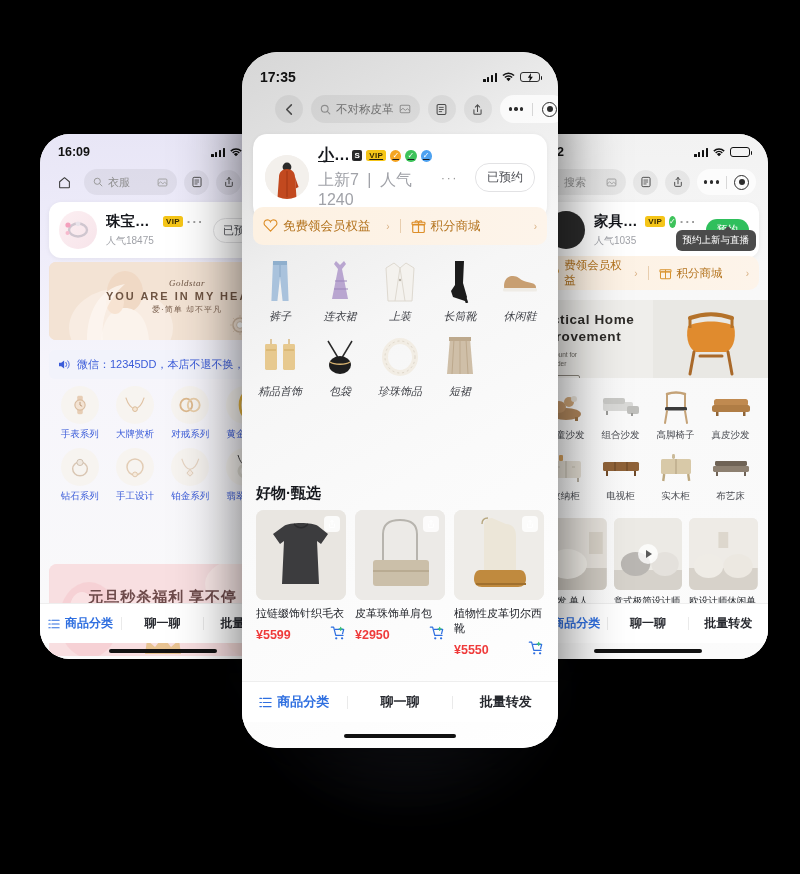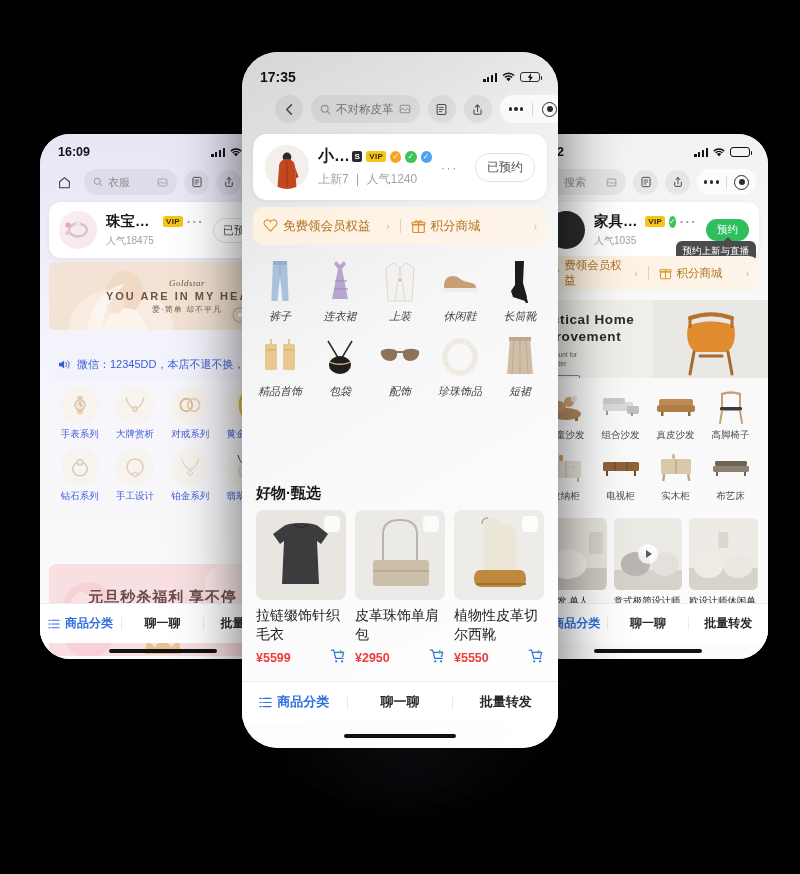--- a/index.html
+++ b/index.html
@@ -122,42 +122,42 @@
   .circ .lbl{font-size:9.5px;color:#3a5bd9;white-space:nowrap;}
 
   
   .sect-title{font-size:15px;font-weight:700;color:#15171c;}
 
   
   .prodrow{display:grid;grid-template-columns:repeat(3,1fr);gap:9px;}
   .prod .pimg{width:100%;height:90px;border-radius:8px;overflow:hidden;position:relative;background:#eceae7;}
   .prod .share{position:absolute;top:6px;right:6px;width:16px;height:16px;border-radius:4px;
     background:rgba(255,255,255,.82);display:flex;align-items:center;justify-content:center;color:#6a6a6a;}
-  .prod .pname{font-size:14px;color:#22242a;line-height:1.35;margin-top:6px;
+  .prod .pname{font-size:11px;color:#22242a;line-height:1.35;margin-top:6px;
     display:-webkit-box;-webkit-line-clamp:2;-webkit-box-orient:vertical;overflow:hidden;}
   .prod .prow{display:flex;align-items:center;justify-content:space-between;margin-top:4px;}
   .prod .price{color:#ef3b3b;font-size:12.5px;font-weight:700;}
   .cartico{color:#2f6fe0;}
 
   
   .tabbar{display:flex;align-items:center;border-top:1px solid #eee;background:#fff;}
   .tab{flex:1;display:flex;align-items:center;justify-content:center;gap:5px;
     font-size:12px;color:#26282e;font-weight:700;padding:11px 0;}
   .tab.active{color:#2f6fe0;}
   .tab-sep{width:1px;height:13px;background:#eaeaea;}
   .homebar{height:4px;width:108px;background:#111;border-radius:3px;margin:0 auto;}
 
   
   .left-bg{position:absolute;inset:0;background:linear-gradient(180deg,#e8e6f6 0%,#eeecfa 20%,#f6f5fb 45%,#fafafa 100%);}
   .right-bg{position:absolute;inset:0;background:linear-gradient(180deg,#f2f2f2 0%,#f8f8f8 30%,#fbfbfb 100%);}
   .center-bg{position:absolute;inset:0;
     background:linear-gradient(150deg,#d6d6d6 0%,#e3e3e3 16%,#eeeeee 26%,#f6f6f6 40%,#fafafa 60%,#fff 100%);}
 
   
-  .banner-left{height:68px;border-radius:7px;overflow:hidden;position:relative;
+  .banner-left{height:78px;border-radius:7px;overflow:hidden;position:relative;
     background:linear-gradient(110deg,#f0ded0 0%,#f6e7da 35%,#f4e2d2 70%,#efdac8 100%);}
   .bl-text{position:absolute;right:8px;top:16px;text-align:center;color:#6e5442;}
   .bl-brand{font-family:"Liberation Serif",serif;font-style:italic;font-size:9px;letter-spacing:.5px;}
   .bl-head{font-size:11px;font-weight:700;letter-spacing:2px;margin-top:2px;white-space:nowrap;}
   .bl-sub{font-size:8px;letter-spacing:1px;margin-top:2px;color:#7d6352;}
   .notice{display:flex;align-items:center;gap:6px;background:#f2f3fb;border-radius:6px;
     padding:7px 9px;font-size:11px;color:#3a5bd9;white-space:nowrap;overflow:hidden;}
 
   
   .banner-pink{height:92px;border-radius:8px;overflow:hidden;position:relative;
@@ -482,21 +482,21 @@
           <span class="shopname">
             <span class="nm">家具行业演示...</span>
             <span class="vipbadge">VIP</span>
             <span class="ck g">✓</span>
             <span class="ell">···</span>
           </span>
           <span class="subline" style="display:block">人气1035</span>
         </span>
         <span class="btn-book-green">预约</span>
       </div>
-      <div class="tooltip" style="right:12px;top:107px;">预约上新与直播</div>
+      <div class="tooltip" style="right:12px;top:96px;">预约上新与直播</div>
 
       <div class="memberbar" style="position:absolute;left:9px;right:9px;top:122px;">
         <span class="mb-half">
           <svg width="13" height="12" viewBox="0 0 14 13">
               <path d="M7 11.6 1.6 6.4a3.2 3.2 0 1 1 5.4-3.2 3.2 3.2 0 1 1 5.4 3.2L7 11.6z" fill="none" stroke="#d9942f" stroke-width="1.1"></path>
             </svg>
           <span>费领会员权益</span>
           <span class="arr">›</span>
         </span>
         <span class="mb-sep"></span>
@@ -552,39 +552,39 @@
                 <rect x="2" y="4" width="22" height="6" rx="2" fill="#c9c9c6"></rect>
                 <rect x="26" y="12" width="12" height="8" rx="2" fill="#bfbfbc"></rect>
                 <rect x="5" y="17" width="2" height="4" fill="#9b9b98"></rect>
                 <rect x="30" y="19" width="2" height="3" fill="#9b9b98"></rect>
               </svg>
         </span>
             <span class="lbl">组合沙发</span>
           </div>
         <div class="cat4">
             <span class="thumb">
+          <svg width="32" height="34" viewBox="0 0 32 34">
+                <path d="M7 4c6-2 12-2 18 0" stroke="#c4a277" stroke-width="2.4" fill="none" stroke-linecap="round"></path>
+                <path d="M7 4v14M25 4v14" stroke="#c4a277" stroke-width="2"></path>
+                <rect x="5" y="17" width="22" height="3.6" rx="1.4" fill="#3b3b3b"></rect>
+                <path d="M7 21 5 33M25 21 27 33" stroke="#c4a277" stroke-width="2" stroke-linecap="round"></path>
+              </svg>
+        </span>
+            <span class="lbl">高脚椅子</span>
+          </div>
+        <div class="cat4">
+            <span class="thumb">
           <svg width="40" height="24" viewBox="0 0 40 24">
                 <rect x="3" y="4" width="34" height="7" rx="2.5" fill="#c08a50"></rect>
                 <rect x="1" y="10" width="38" height="7" rx="2.5" fill="#b07d45"></rect>
                 <rect x="5" y="17" width="2.5" height="4" fill="#8f6436"></rect>
                 <rect x="32" y="17" width="2.5" height="4" fill="#8f6436"></rect>
               </svg>
         </span>
             <span class="lbl">真皮沙发</span>
-          </div>
-        <div class="cat4">
-            <span class="thumb">
-          <svg width="32" height="34" viewBox="0 0 32 34">
-                <path d="M7 4c6-2 12-2 18 0" stroke="#c4a277" stroke-width="2.4" fill="none" stroke-linecap="round"></path>
-                <path d="M7 4v14M25 4v14" stroke="#c4a277" stroke-width="2"></path>
-                <rect x="5" y="17" width="22" height="3.6" rx="1.4" fill="#3b3b3b"></rect>
-                <path d="M7 21 5 33M25 21 27 33" stroke="#c4a277" stroke-width="2" stroke-linecap="round"></path>
-              </svg>
-        </span>
-            <span class="lbl">高脚椅子</span>
           </div>
         <div class="cat4">
             <span class="thumb">
           <svg width="36" height="32" viewBox="0 0 36 32">
                 <rect x="4" y="2" width="5" height="7" rx="1" fill="#c4603a"></rect>
                 <rect x="11" y="3" width="4" height="6" rx="1" fill="#d8a25e"></rect>
                 <rect x="3" y="9" width="30" height="17" rx="2" fill="#e6e0d5"></rect>
                 <path d="M18 9v17M9 15h3M24 15h3" stroke="#c6bfb2" stroke-width="1.2"></path>
                 <rect x="5" y="26" width="2" height="4" fill="#b8b0a2"></rect>
                 <rect x="29" y="26" width="2" height="4" fill="#b8b0a2"></rect>
@@ -758,29 +758,29 @@
         <span class="avatar" style="width:44px;height:44px;background:#f1eeea">
           <svg width="44" height="44" viewBox="0 0 44 44">
               <circle cx="22" cy="22" r="22" fill="#f3f0ec"></circle>
               <circle cx="22" cy="12" r="4.4" fill="#2b2b2b"></circle>
               <path d="M14 22c0-5 3.4-8 8-8s8 3 8 8l1.6 22H12.4z" fill="#c2491f"></path>
               <path d="M22 16v26" stroke="#a63a16" stroke-width="1.2"></path>
               <path d="M30 22l3.6 10-3 1.4z" fill="#b8411b"></path>
             </svg>
         </span>
         <span class="shopmeta">
-          <span class="shopname" style="font-size:16px;gap:4px;">
+          <span class="shopname" style="font-size:16px;gap:4px;text-decoration:underline;">
             <span class="nm">小微</span>
             <span class="sbadge">S</span>
             <span class="vipbadge">VIP</span>
             <span class="ck o">✓</span>
             <span class="ck g">✓</span>
             <span class="ck b">✓</span>
           </span>
-          <span class="subline" style="display:block;font-size:12px;margin-top:4px;">
+          <span class="subline" style="display:block;font-size:16px;margin-top:4px;">
             <span>上新7</span>
             <span style="margin:0 4px">|</span>
             <span>人气1240</span>
           </span>
         </span>
         <span class="ell" style="margin-right:8px">···</span>
         <span class="btn-booked" style="font-size:12px;padding:5px 11px;border-radius:14px">已预约</span>
       </div>
 
       <div class="memberbar" style="position:absolute;left:11px;right:11px;top:155px;height:38px;font-size:12.5px;">
@@ -829,35 +829,35 @@
           <svg width="32" height="42" viewBox="0 0 32 42">
                 <path d="M10 3 16 8l6-5 8 5-2 33H4L2 8z" fill="#f4f2ee" stroke="#ded9d0" stroke-width="1"></path>
                 <path d="M16 8 11 41M16 8l5 33" stroke="#ded9d0" stroke-width="1"></path>
                 <circle cx="16" cy="20" r="1.2" fill="#b9b2a6"></circle>
               </svg>
         </span>
             <span class="lbl">上装</span>
           </div>
         <div class="cat">
             <span class="thumb">
+          <svg width="26" height="44" viewBox="0 0 26 44">
+                <path d="M8 2h9l-1 22 4 14-2 4-12-4-2-6 4-6z" fill="#1c1c1c"></path>
+                <path d="M18 38 20 44" stroke="#1c1c1c" stroke-width="2.5"></path>
+              </svg>
+        </span>
+            <span class="lbl">长筒靴</span>
+          </div>
+        <div class="cat">
+            <span class="thumb">
           <svg width="40" height="26" viewBox="0 0 40 26">
                 <path d="M4 18c0-6 3-10 9-10 5 0 6 3 11 5 6 2 12 2 12 6 0 3-2 4-6 4H7c-2 0-3-2-3-5z" fill="#c89f72"></path>
                 <rect x="3" y="20" width="34" height="3.6" rx="1.6" fill="#efece6"></rect>
               </svg>
         </span>
             <span class="lbl">休闲鞋</span>
-          </div>
-        <div class="cat">
-            <span class="thumb">
-          <svg width="26" height="44" viewBox="0 0 26 44">
-                <path d="M8 2h9l-1 22 4 14-2 4-12-4-2-6 4-6z" fill="#1c1c1c"></path>
-                <path d="M18 38 20 44" stroke="#1c1c1c" stroke-width="2.5"></path>
-              </svg>
-        </span>
-            <span class="lbl">长筒靴</span>
           </div>
 
         <div class="cat">
             <span class="thumb">
           <svg width="36" height="40" viewBox="0 0 36 40">
                 <rect x="3" y="8" width="12" height="26" rx="1.4" fill="#e7c98f"></rect>
                 <rect x="21" y="8" width="12" height="26" rx="1.4" fill="#e7c98f"></rect>
                 <path d="M9 3v5M27 3v5" stroke="#d3ae6e" stroke-width="1.3"></path>
                 <path d="M4 14h10M22 14h10" stroke="#cfa961" stroke-width="1"></path>
               </svg>
@@ -866,30 +866,20 @@
           </div>
         <div class="cat">
             <span class="thumb">
           <svg width="34" height="42" viewBox="0 0 34 42">
                 <path d="M5 6 17 26 29 6" fill="none" stroke="#2a2a2a" stroke-width="1.5"></path>
                 <ellipse cx="17" cy="30" rx="11" ry="9" fill="#1e1e1e"></ellipse>
                 <path d="M7 27c4 3 16 3 20 0" stroke="#d9b471" stroke-width="1.4" fill="none"></path>
               </svg>
         </span>
             <span class="lbl">包袋</span>
-          </div>
-        <div class="cat">
-            <span class="thumb">
-          <svg width="42" height="22" viewBox="0 0 42 22">
-                <path d="M2 6c4-3 12-3 16 0 1 6-2 10-7 10S1 12 2 6z" fill="#7b5a3b" opacity=".85"></path>
-                <path d="M40 6c-4-3-12-3-16 0-1 6 2 10 7 10s10-4 9-10z" fill="#7b5a3b" opacity=".85"></path>
-                <path d="M18 7h6" stroke="#5e452d" stroke-width="1.4"></path>
-              </svg>
-        </span>
-            <span class="lbl">配饰</span>
           </div>
         <div class="cat">
             <span class="thumb">
           <svg width="42" height="40" viewBox="0 0 42 40">
                 <ellipse cx="21" cy="21" rx="15" ry="16" fill="none" stroke="#f2ede4" stroke-width="6"></ellipse>
                 <ellipse cx="21" cy="21" rx="15" ry="16" fill="none" stroke="#ddd5c8" stroke-width="1" stroke-dasharray="2 3"></ellipse>
               </svg>
         </span>
             <span class="lbl">珍珠饰品</span>
           </div>

